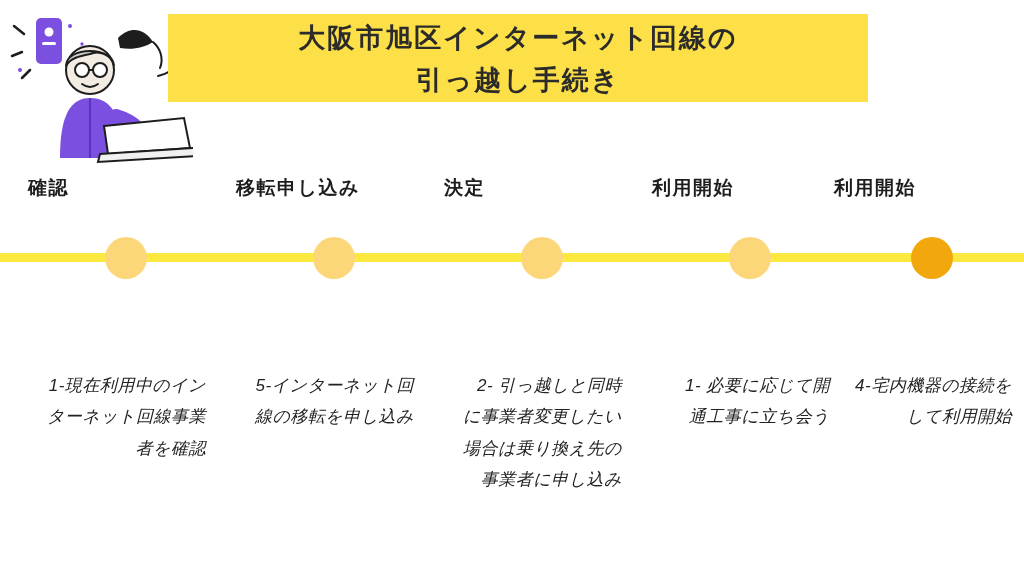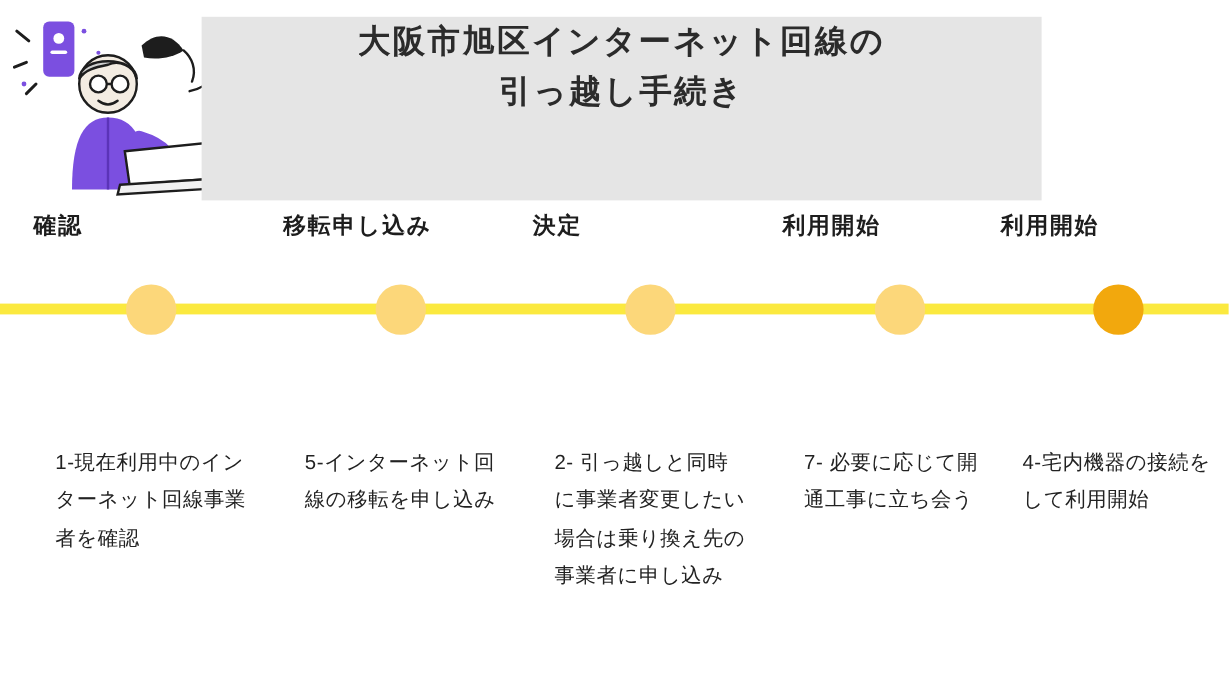--- a/index.html
+++ b/index.html
@@ -14,24 +14,24 @@
     overflow: hidden;
     position: relative;
   }
 
   
   #title-banner {
     position: absolute;
     left: 168px;
     top: 14px;
     width: 700px;
-    height: 153px;
-    background: #e5e5e5;
+    height: 88px;
+    background: #fde047;
     display: flex;
-    align-items: flex-start;
+    align-items: flex-end;
     justify-content: center;
   }
   #title-text {
     font-size: 27px;
     font-weight: bold;
     color: #2b2b2b;
     text-align: center;
     line-height: 1.55;
     letter-spacing: 2px;
     white-space: pre-line;
@@ -82,25 +82,26 @@
     background: #fcd77a;
   }
   .step-dot.active {
     background: #f2a80d;
   }
   .step-desc {
     position: absolute;
     top: 370px;
     width: 160px;
     left: 18px;
-    text-align: left;
+    text-align: right;
     font-size: 17px;
     line-height: 1.85;
     color: #222222;
     letter-spacing: 0.5px;
+    font-style: italic;
   }
 </style>
 </head>
 <body>
 
 <div id="illustration">
   <svg width="185" height="160" viewBox="0 0 185 160" xmlns="http://www.w3.org/2000/svg">
 
     <rect x="28" y="10" width="26" height="46" rx="5" fill="#7b4fe0"></rect>
     <circle cx="41" cy="24" r="4.5" fill="#ffffff"></circle>
@@ -156,20 +157,20 @@
 
 <div class="step" style="left:444px;">
   <div class="step-label">決定</div>
   <div class="step-dot"></div>
   <div class="step-desc">2- 引っ越しと同時に事業者変更したい場合は乗り換え先の事業者に申し込み</div>
 </div>
 
 <div class="step" style="left:652px;">
   <div class="step-label">利用開始</div>
   <div class="step-dot"></div>
-  <div class="step-desc">7- 必要に応じて開通工事に立ち会う</div>
+  <div class="step-desc">1- 必要に応じて開通工事に立ち会う</div>
 </div>
 
 <div class="step" style="left:834px;">
   <div class="step-label">利用開始</div>
   <div class="step-dot active"></div>
   <div class="step-desc">4-宅内機器の接続をして利用開始</div>
 </div>
 
 </body></html>

